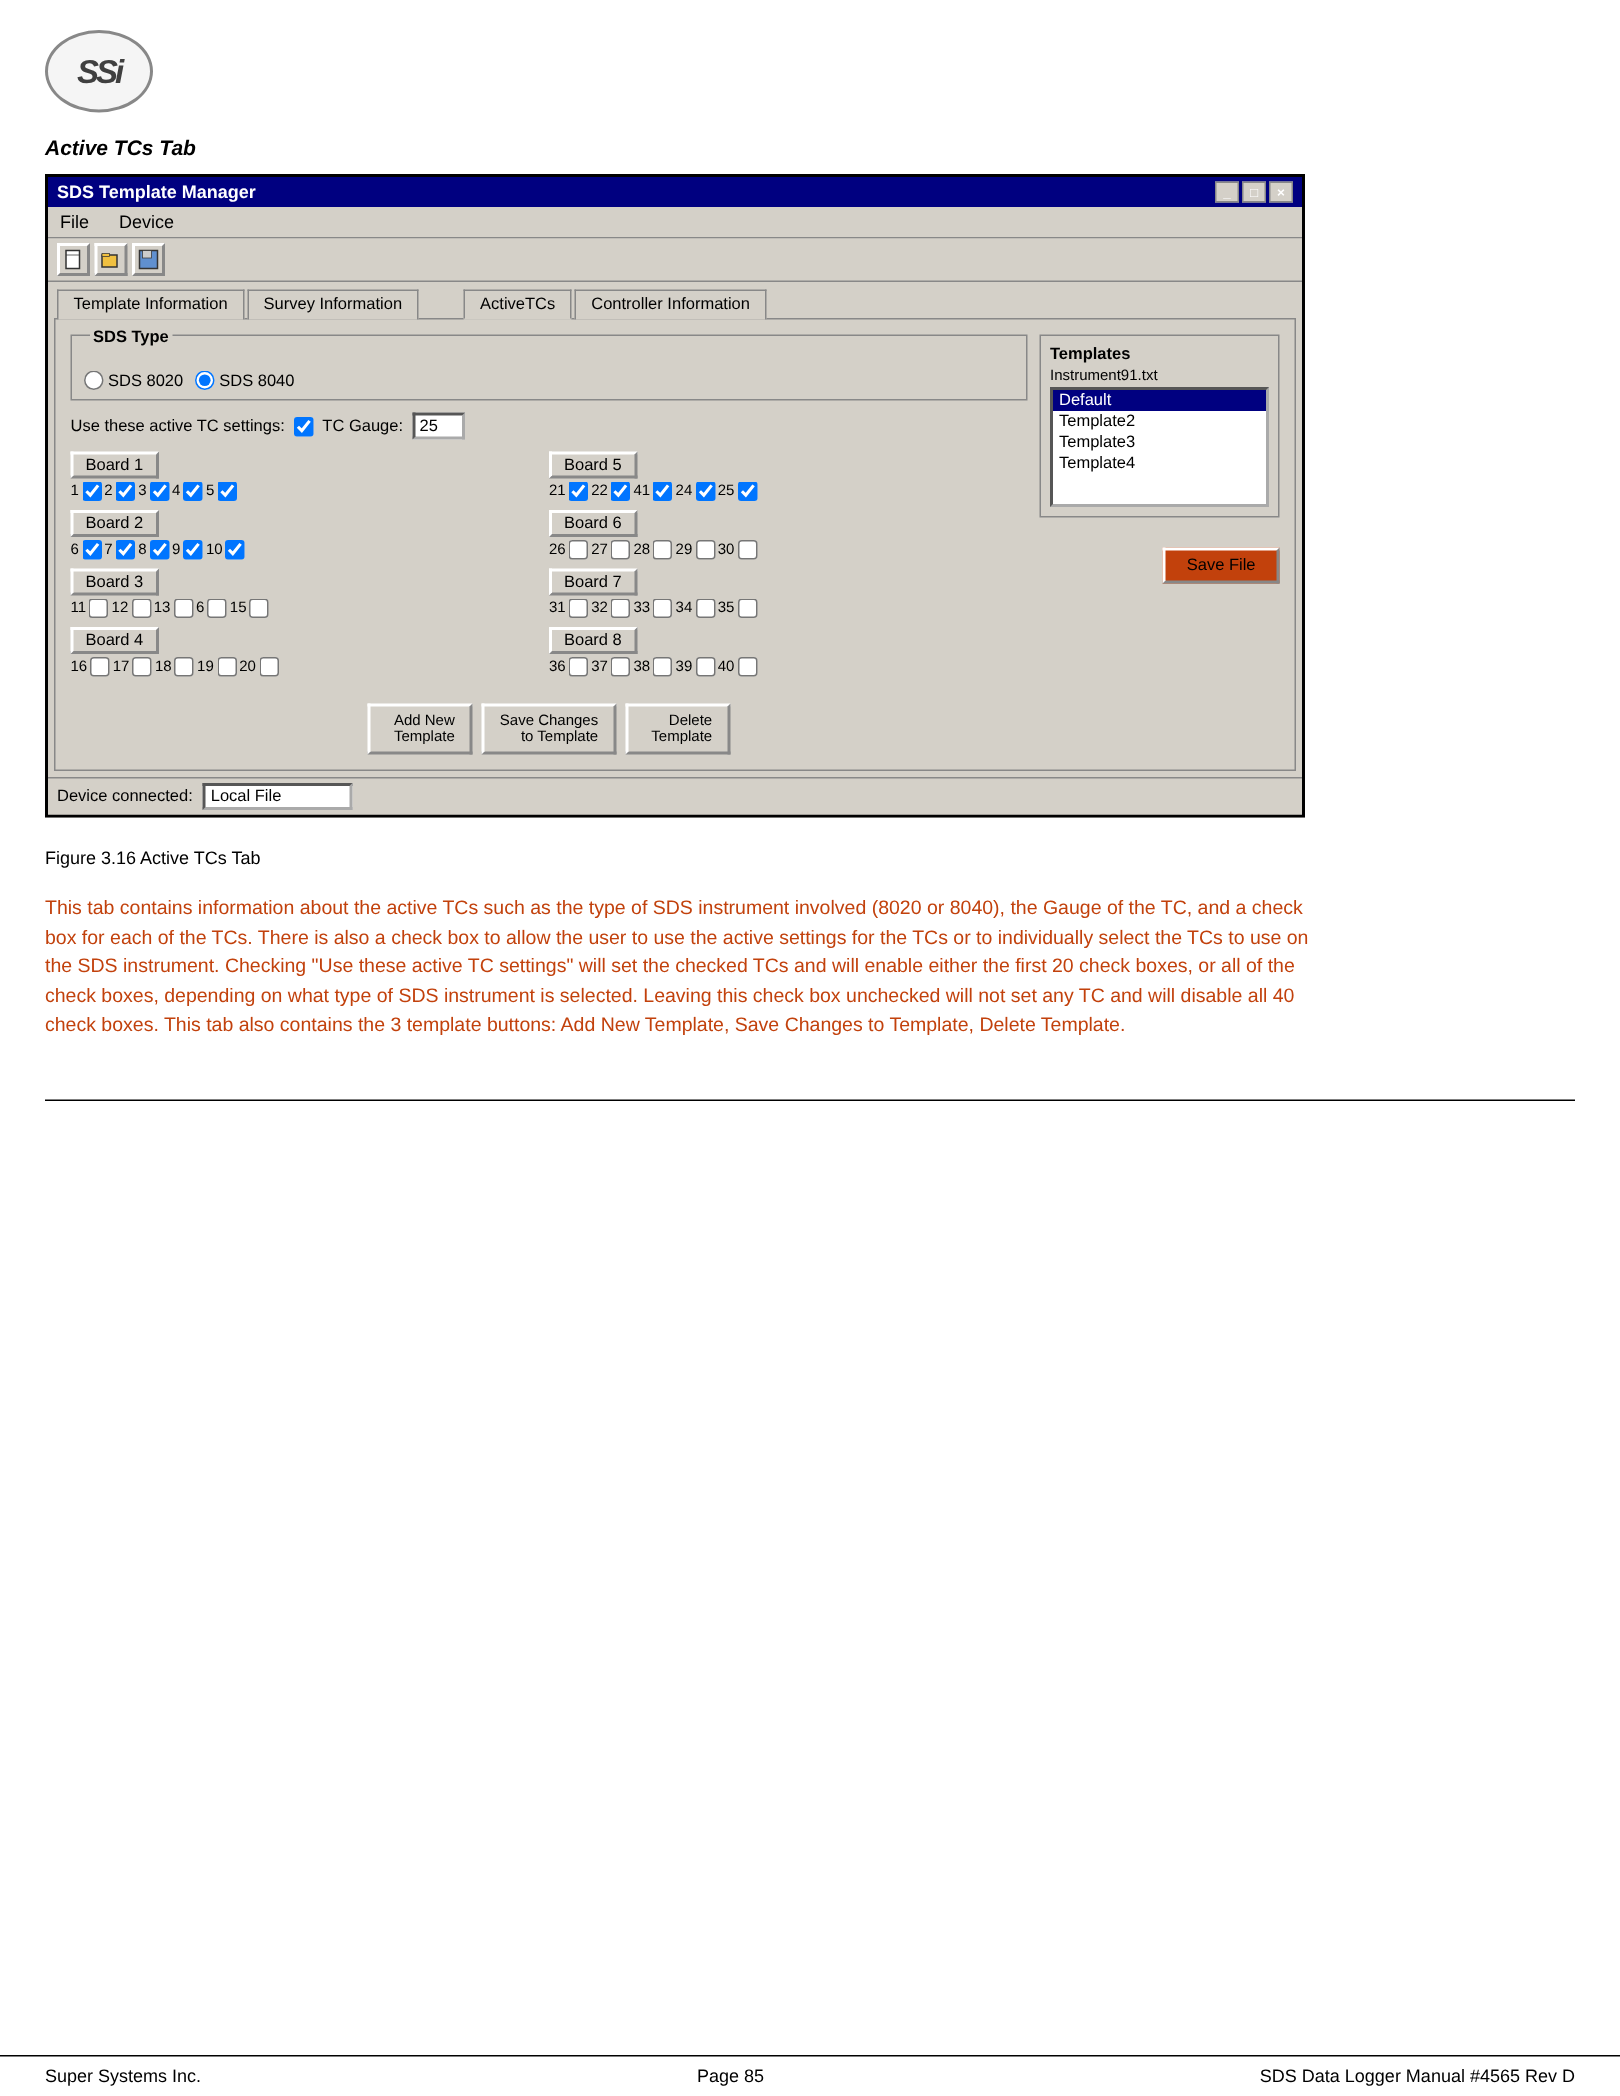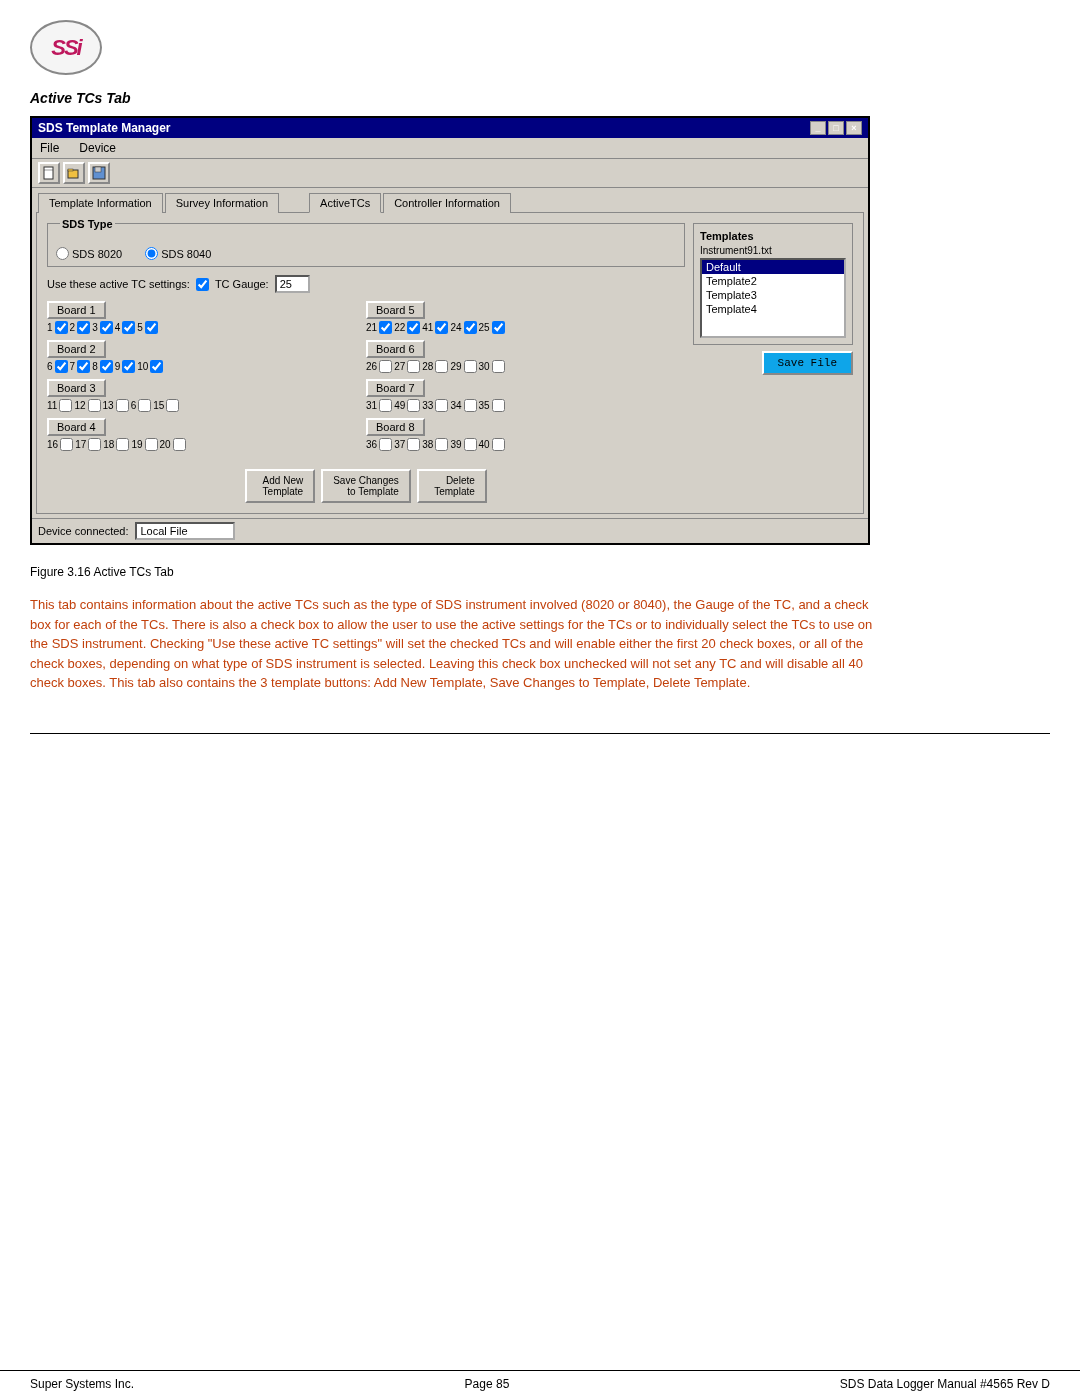--- a/index.html
+++ b/index.html
@@ -28,21 +28,21 @@
       display: flex;
       align-items: center;
       justify-content: center;
       background: #f5f5f5;
     }
 
     .logo-text {
       font-size: 22px;
       font-weight: bold;
       font-style: italic;
-      color: #be185d;
+      color: #404040;
       letter-spacing: -2px;
     }
 
     .section-title {
       font-size: 14px;
       font-weight: bold;
       font-style: italic;
       margin-bottom: 10px;
     }
 
@@ -181,21 +181,21 @@
       top: -14px;
       left: 4px;
       padding: 0 2px;
       display: inline-block;
       margin-bottom: -10px;
     }
 
     .sds-type-row {
       display: flex;
       align-items: center;
-      gap: 23px;
+      gap: 8px;
       font-size: 11px;
       margin-top: 2px;
     }
 
     .radio-option {
       display: flex;
       align-items: center;
       gap: 3px;
     }
 
@@ -325,31 +325,30 @@
     .status-field {
       border: 2px inset #aaa;
       background: #fff;
       padding: 1px 4px;
       font-size: 11px;
       min-width: 100px;
     }
 
     
     .save-file-btn {
-      background: #0ea5e9;
+      background: #c2410c;
       border: 2px solid;
       border-color: #fff #888 #888 #fff;
       padding: 4px 14px;
       font-size: 11px;
       cursor: pointer;
-      margin-top: 6px;
+      margin-top: 20px;
       display: block;
       width: fit-content;
       margin-left: auto;
-      font-family: Liberation Mono, monospace;
     }
 
     
     .figure-caption {
       font-size: 12px;
       margin: 8px 0 16px;
       text-align: left;
     }
 
     
@@ -564,21 +563,21 @@
                   <span>30</span>
                   <input type="checkbox" style="">
                 </div>
               </div>
 
               <div class="board-section">
                 <div class="board-btn">Board 7</div>
                 <div class="board-checks">
                   <span>31</span>
                   <input type="checkbox" style="">
-                  <span>49</span>
+                  <span>32</span>
                   <input type="checkbox" style="">
                   <span>33</span>
                   <input type="checkbox" style="">
                   <span>34</span>
                   <input type="checkbox" style="">
                   <span>35</span>
                   <input type="checkbox" style="">
                 </div>
               </div>
 

